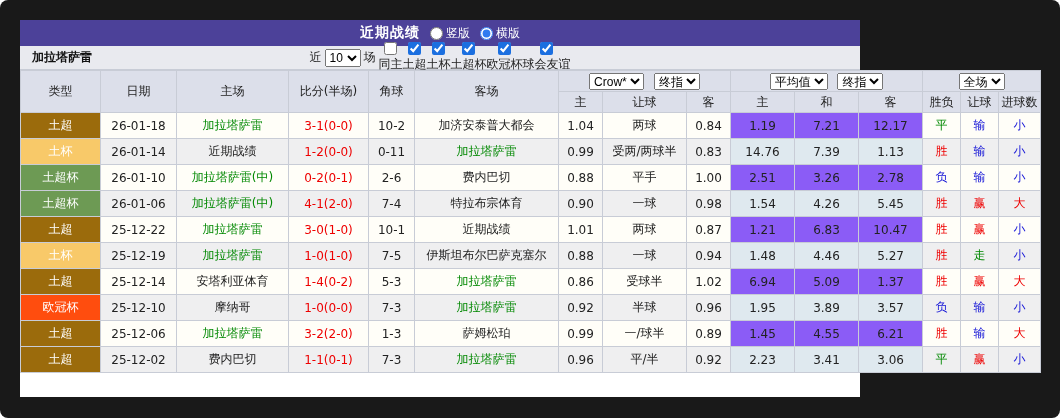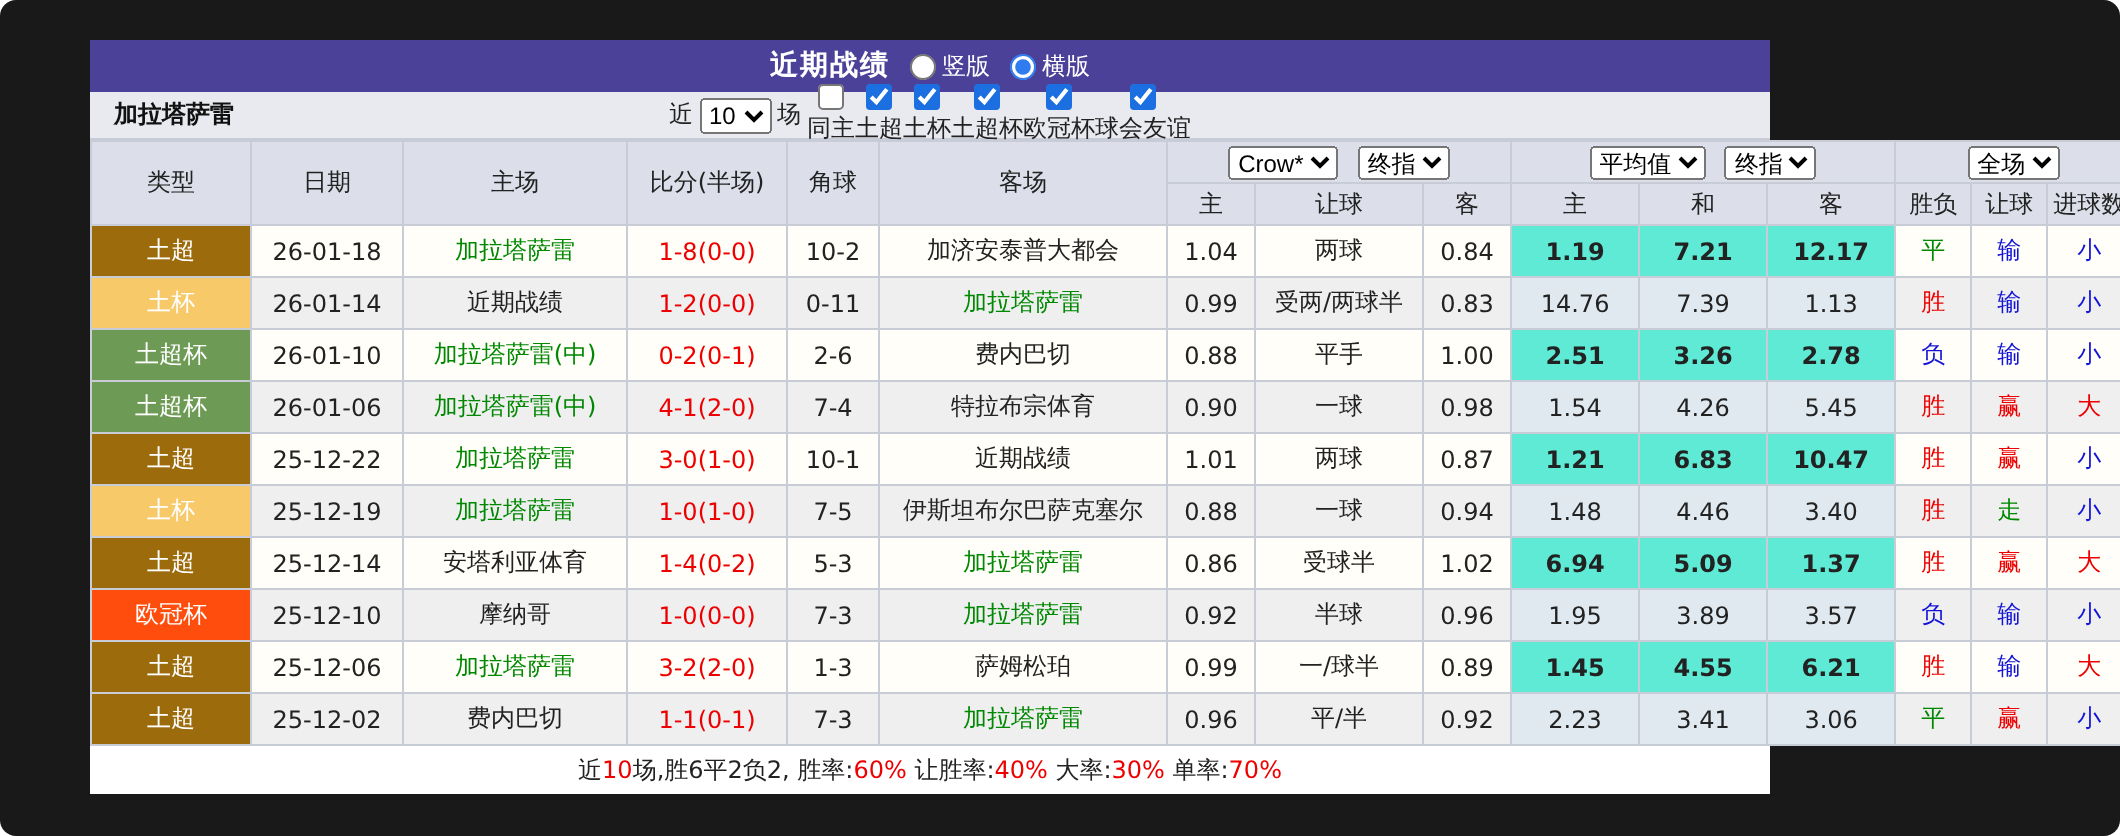--- a/index.html
+++ b/index.html
@@ -1,19 +1,19 @@
 <!DOCTYPE html>
 <html><head>
 <meta charset="utf-8">
 <style>
   html,body{margin:0;padding:0;background:#fff;}
   body{width:1060px;height:418px;position:relative;overflow:hidden;
        font-family:"DejaVu Sans","Liberation Sans",sans-serif;font-size:12px;color:#222;}
   .frame{position:absolute;inset:0;background:#191919;border-radius:8px;}
-  .content{position:absolute;left:20px;top:20px;width:840px;height:377px;background:#fff;margin-left:25px;}
+  .content{position:absolute;left:20px;top:20px;width:840px;height:377px;background:#fff;}
 
   
   .titlebar{height:26px;background:#4C4199;display:flex;align-items:center;justify-content:center;gap:10px;}
   .titlebar .title{color:#fff;font-weight:bold;font-size:14px;letter-spacing:1px;}
   .titlebar label{display:inline-flex;align-items:center;gap:3px;color:#fff;font-size:12px;cursor:pointer;}
   .titlebar input[type=radio]{width:13px;height:13px;margin:0;accent-color:#2F7BF0;}
 
   
   .filterbar{height:24px;background:#E9EAEF;display:flex;align-items:center;position:relative;border-bottom:1px solid #C8CCD6;box-sizing:border-box;}
   .filterbar .team{position:absolute;left:12px;font-weight:bold;color:#111;}
@@ -23,21 +23,21 @@
   .filterbar input[type=checkbox]{width:13px;height:13px;margin:0;accent-color:#1B6FE0;}
 
   
   table{border-collapse:collapse;table-layout:fixed;width:1020px;}
   th,td{border:1px solid #C8CCD6;text-align:center;overflow:hidden;white-space:nowrap;padding:0;}
   thead th{background:#DCDFEA;font-weight:normal;color:#222;height:20px;font-size:12px;}
   thead select{font-size:12px;height:17px;margin:0 3px;}
   tbody td{height:25px;font-size:12px;}
   tr.odd td{background:#FFFEF8;}
   tr.even td{background:#EFEFF0;}
-  tr.odd td.avg{background:#5eead4;font-weight:bold;}
+  tr.odd td.avg{background:#8b5cf6;}
   tr.even td.avg{background:#DFE9EF;}
   td.type-cell{color:#fff;}
   .green{color:#008800;}
   .score{color:#EE0000;}
   .c-red{color:#EE0000;}
   .c-green{color:#008800;}
   .c-blue{color:#1313D6;}
 
   
   .summary{height:24px;line-height:24px;text-align:center;background:#fff;color:#222;font-size:12px;}
@@ -148,21 +148,21 @@
           <th>胜负</th>
           <th>让球</th>
           <th>进球数</th>
         </tr>
       </thead>
       <tbody>
           <tr class="odd">
             <td class="type-cell" style="background: rgb(155, 107, 12);">土超</td>
             <td>26-01-18</td>
             <td class="green">加拉塔萨雷</td>
-            <td class="score">1-8(0-0)</td>
+            <td class="score">3-1(0-0)</td>
             <td>10-2</td>
             <td>加济安泰普大都会</td>
             <td>1.04</td>
             <td>两球</td>
             <td>0.84</td>
             <td class="avg">1.19</td>
             <td class="avg">7.21</td>
             <td class="avg">12.17</td>
             <td class="c-green">平</td>
             <td class="c-blue">输</td>
@@ -241,21 +241,21 @@
             <td>25-12-19</td>
             <td class="green">加拉塔萨雷</td>
             <td class="score">1-0(1-0)</td>
             <td>7-5</td>
             <td>伊斯坦布尔巴萨克塞尔</td>
             <td>0.88</td>
             <td>一球</td>
             <td>0.94</td>
             <td class="avg">1.48</td>
             <td class="avg">4.46</td>
-            <td class="avg">3.40</td>
+            <td class="avg">5.27</td>
             <td class="c-red">胜</td>
             <td class="c-green">走</td>
             <td class="c-blue">小</td>
           </tr>
           <tr class="odd">
             <td class="type-cell" style="background: rgb(155, 107, 12);">土超</td>
             <td>25-12-14</td>
             <td>安塔利亚体育</td>
             <td class="score">1-4(0-2)</td>
             <td>5-3</td>
@@ -317,16 +317,15 @@
             <td class="avg">2.23</td>
             <td class="avg">3.41</td>
             <td class="avg">3.06</td>
             <td class="c-green">平</td>
             <td class="c-red">赢</td>
             <td class="c-blue">小</td>
           </tr>
         </tbody>
     </table>
 
-    <div class="summary"><span>近</span><span class="red">10</span><span>场,胜6平2负2, 胜率:</span><span class="red">60%</span><span> 让胜率:</span><span class="red">40%</span><span> 大率:</span><span class="red">30%</span><span> 单率:</span><span class="red">70%</span></div>
 
   </div>
 </div>
 
 </body></html>

